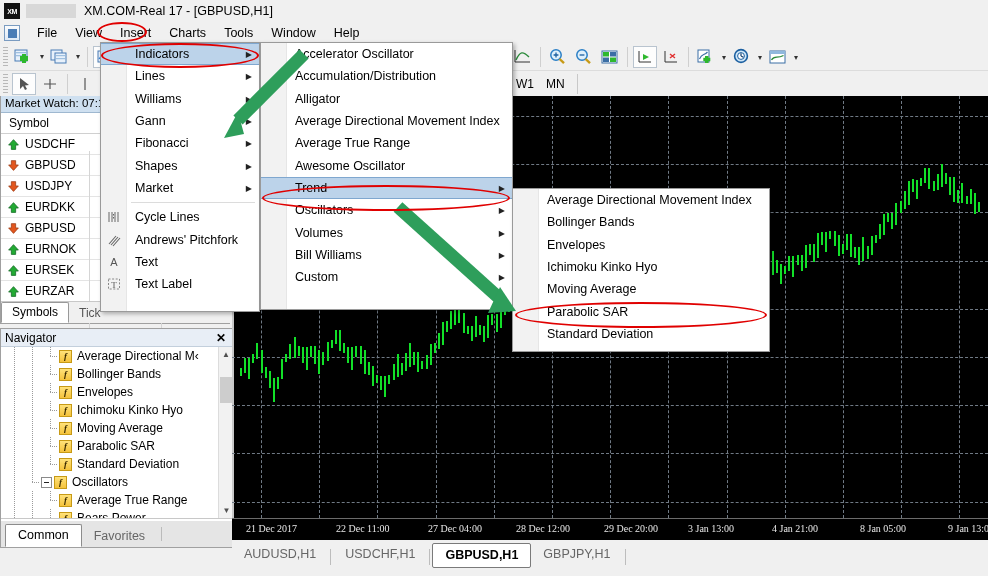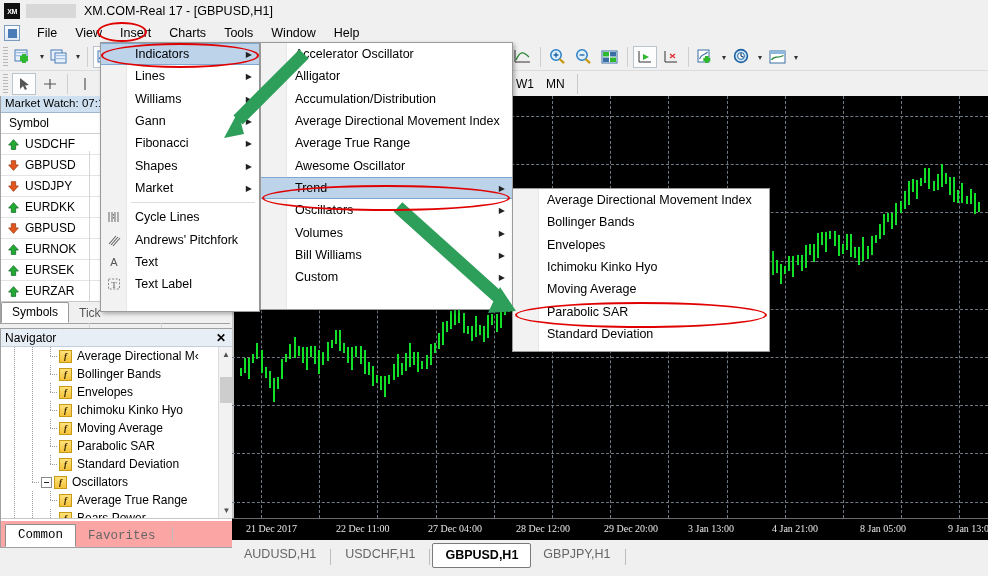--- a/index.html
+++ b/index.html
@@ -162,21 +162,21 @@
   .nav-scroll .up, .nav-scroll .down {
     height: 15px; display: flex; align-items: center; justify-content: center;
     font-size: 8px; color: #505050;
   }
   .nav-scroll .down { position: absolute; bottom: 0; width: 15px; }
   .nav-scroll .thumb {
     position: absolute; top: 30px; left: 1px; width: 13px; height: 26px; background: #cdcdcd;
   }
   .nav-tabs {
     position: absolute; left: 0; bottom: 0; width: 234px; height: 26px;
-    background: #fca5a5; display: flex; align-items: flex-end; padding-left: 4px; font-family: Liberation Mono, monospace;
+    background: #e5e5e5; display: flex; align-items: flex-end; padding-left: 4px;
   }
   .nav-tab { font-size: 12.5px; padding: 3px 12px 4px 12px; color: #666; }
   .nav-tab.sel {
     background: #fff; border: 1px solid #8c8c8c; border-bottom-color: #fff;
     color: #000; border-radius: 2px 2px 0 0;
   }
   .nav-tab-sep { width:1px; height:14px; background:#bbb; margin: 0 4px 6px 4px; }
 
   
   .chart {
@@ -856,24 +856,24 @@
       <span>Text Label</span>
     </div>
   </div>
 
   <div class="popup" style="left:260px; top:42px; width:253px; height:268px;">
     <div class="gutter"></div>
     <div class="mrow">
       <span>Accelerator Oscillator</span>
     </div>
     <div class="mrow">
+      <span>Accumulation/Distribution</span>
+    </div>
+    <div class="mrow">
       <span>Alligator</span>
-    </div>
-    <div class="mrow">
-      <span>Accumulation/Distribution</span>
     </div>
     <div class="mrow">
       <span>Average Directional Movement Index</span>
     </div>
     <div class="mrow">
       <span>Average True Range</span>
     </div>
     <div class="mrow">
       <span>Awesome Oscillator</span>
     </div>

